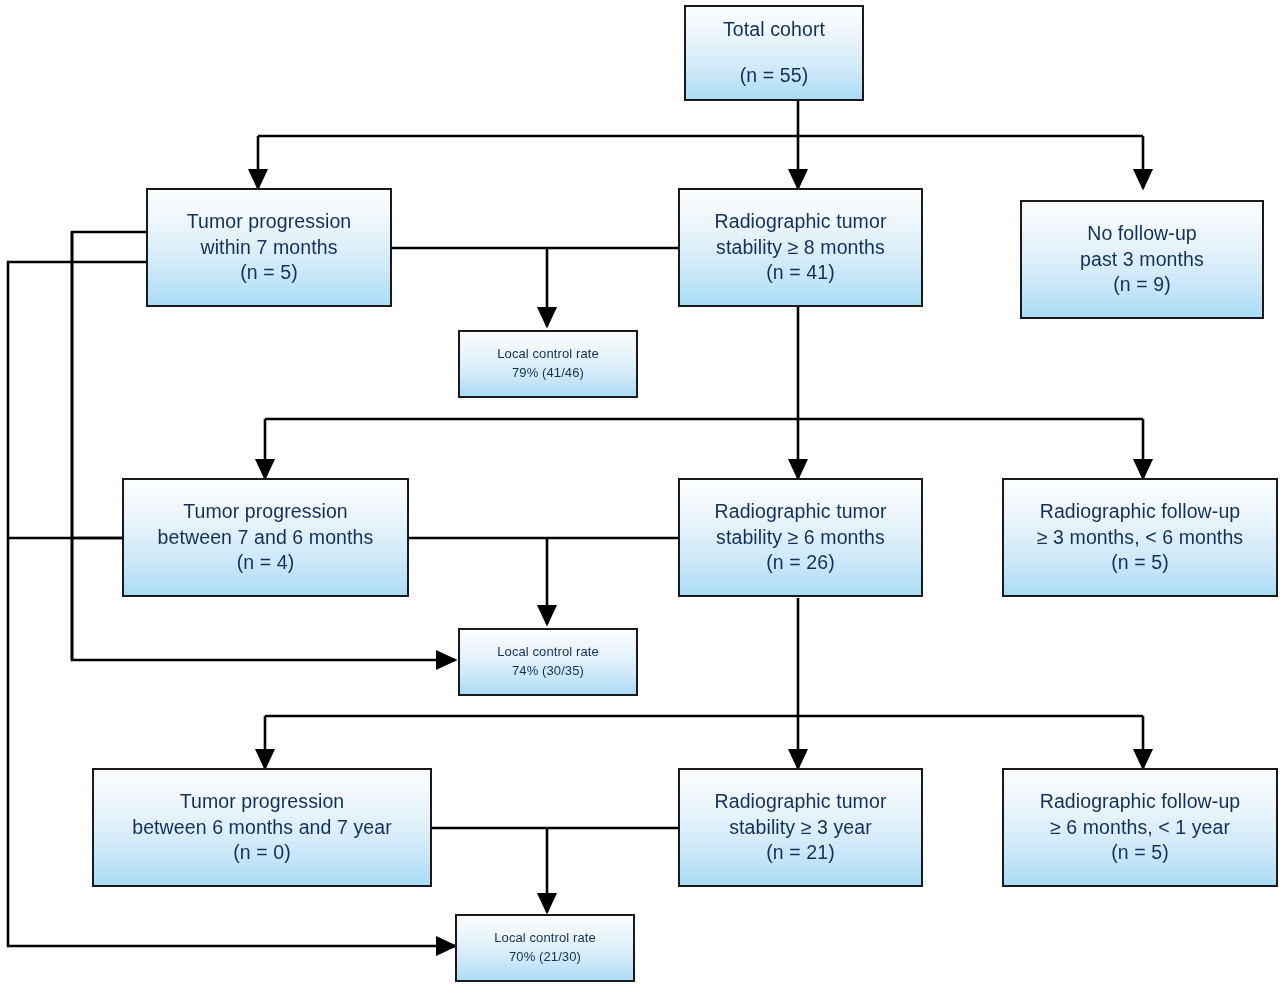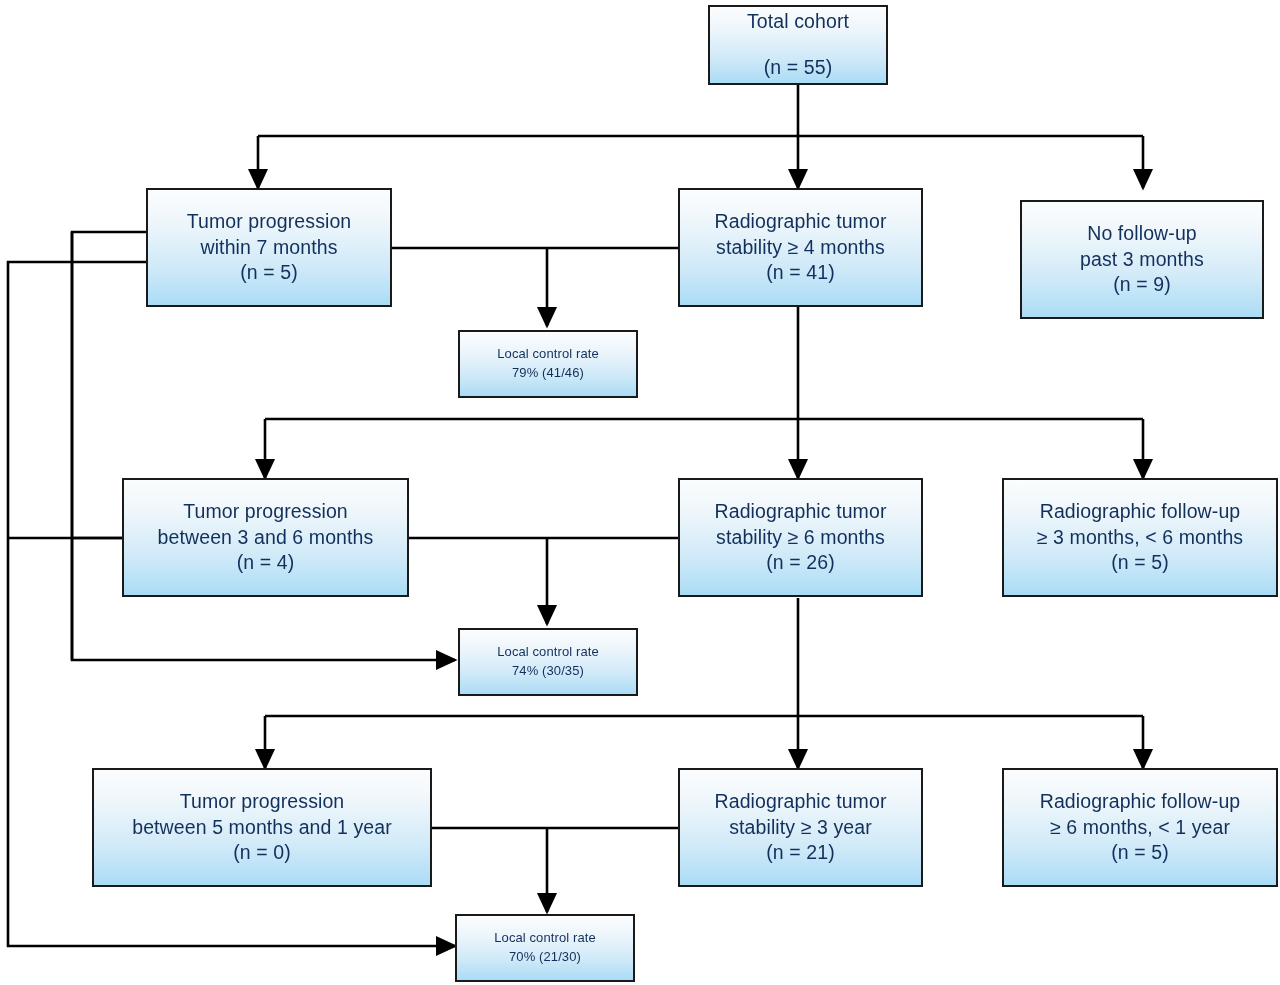--- a/index.html
+++ b/index.html
@@ -98,51 +98,51 @@
 
       <path d="M122,538 L8,538"></path>
 
       <path d="M122,538 L72,538"></path>
 
       <path d="M72,660 L72,232"></path>
 
     </g>
   </svg>
 
-  <div class="node big" style="left:708px; top:5px; width:180px; height:80px;gap:20px;">
+  <div class="node big" style="left:684px; top:5px; width:180px; height:96px;gap:20px;">
     <span class="line">Total cohort</span>
     <span class="line">(n = 55)</span>
   </div>
 
   <div class="node big" style="left:146px; top:188px; width:246px; height:119px;">
     <span class="line">Tumor progression</span>
     <span class="line">within 7 months</span>
     <span class="line">(n = 5)</span>
   </div>
 
   <div class="node big" style="left:678px; top:188px; width:245px; height:119px;">
     <span class="line">Radiographic tumor</span>
-    <span class="line">stability ≥ 4 months</span>
+    <span class="line">stability ≥ 8 months</span>
     <span class="line">(n = 41)</span>
   </div>
 
   <div class="node big" style="left:1020px; top:200px; width:244px; height:119px;">
     <span class="line">No follow-up</span>
     <span class="line">past 3 months</span>
     <span class="line">(n = 9)</span>
   </div>
 
   <div class="node small" style="left:458px; top:330px; width:180px; height:68px;">
     <span class="line">Local control rate</span>
     <span class="line">79% (41/46)</span>
   </div>
 
   <div class="node big" style="left:122px; top:478px; width:287px; height:119px;">
     <span class="line">Tumor progression</span>
-    <span class="line">between 3 and 6 months</span>
+    <span class="line">between 7 and 6 months</span>
     <span class="line">(n = 4)</span>
   </div>
 
   <div class="node big" style="left:678px; top:478px; width:245px; height:119px;">
     <span class="line">Radiographic tumor</span>
     <span class="line">stability ≥ 6 months</span>
     <span class="line">(n = 26)</span>
   </div>
 
   <div class="node big" style="left:1002px; top:478px; width:276px; height:119px;">
@@ -151,21 +151,21 @@
     <span class="line">(n = 5)</span>
   </div>
 
   <div class="node small" style="left:458px; top:628px; width:180px; height:68px;">
     <span class="line">Local control rate</span>
     <span class="line">74% (30/35)</span>
   </div>
 
   <div class="node big" style="left:92px; top:768px; width:340px; height:119px;">
     <span class="line">Tumor progression</span>
-    <span class="line">between 5 months and 1 year</span>
+    <span class="line">between 6 months and 7 year</span>
     <span class="line">(n = 0)</span>
   </div>
 
   <div class="node big" style="left:678px; top:768px; width:245px; height:119px;">
     <span class="line">Radiographic tumor</span>
     <span class="line">stability ≥ 3 year</span>
     <span class="line">(n = 21)</span>
   </div>
 
   <div class="node big" style="left:1002px; top:768px; width:276px; height:119px;">

